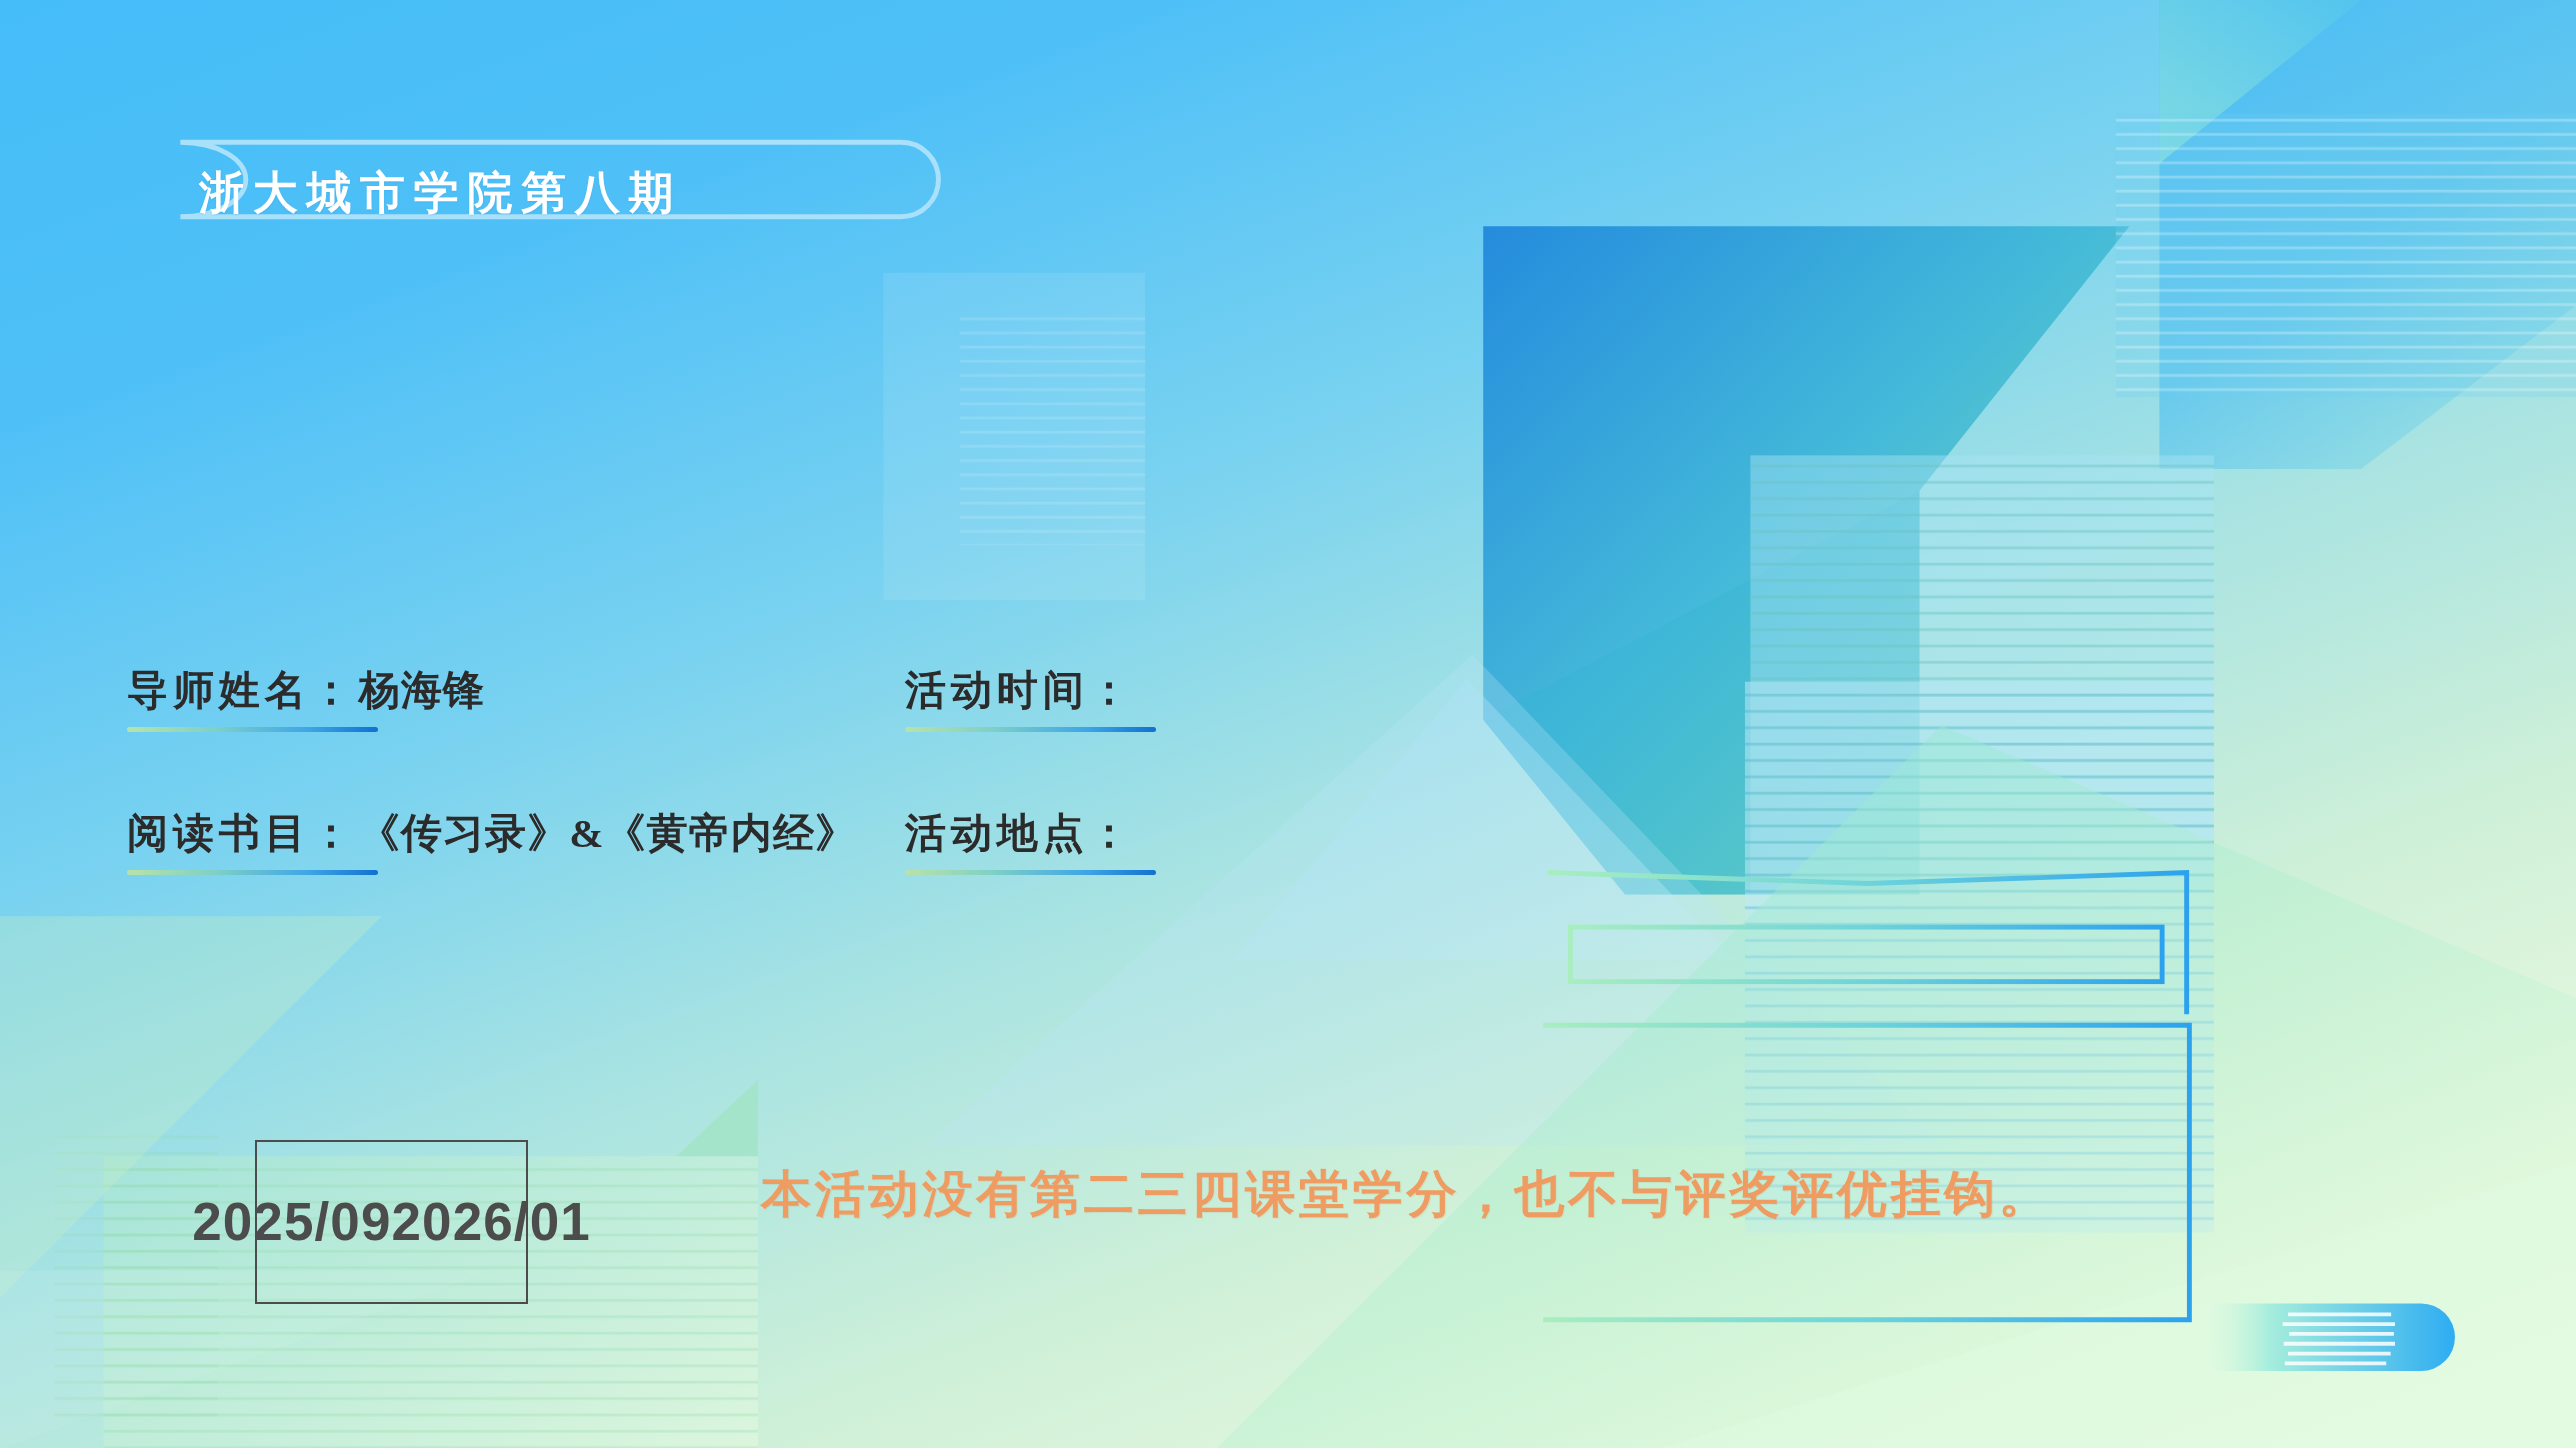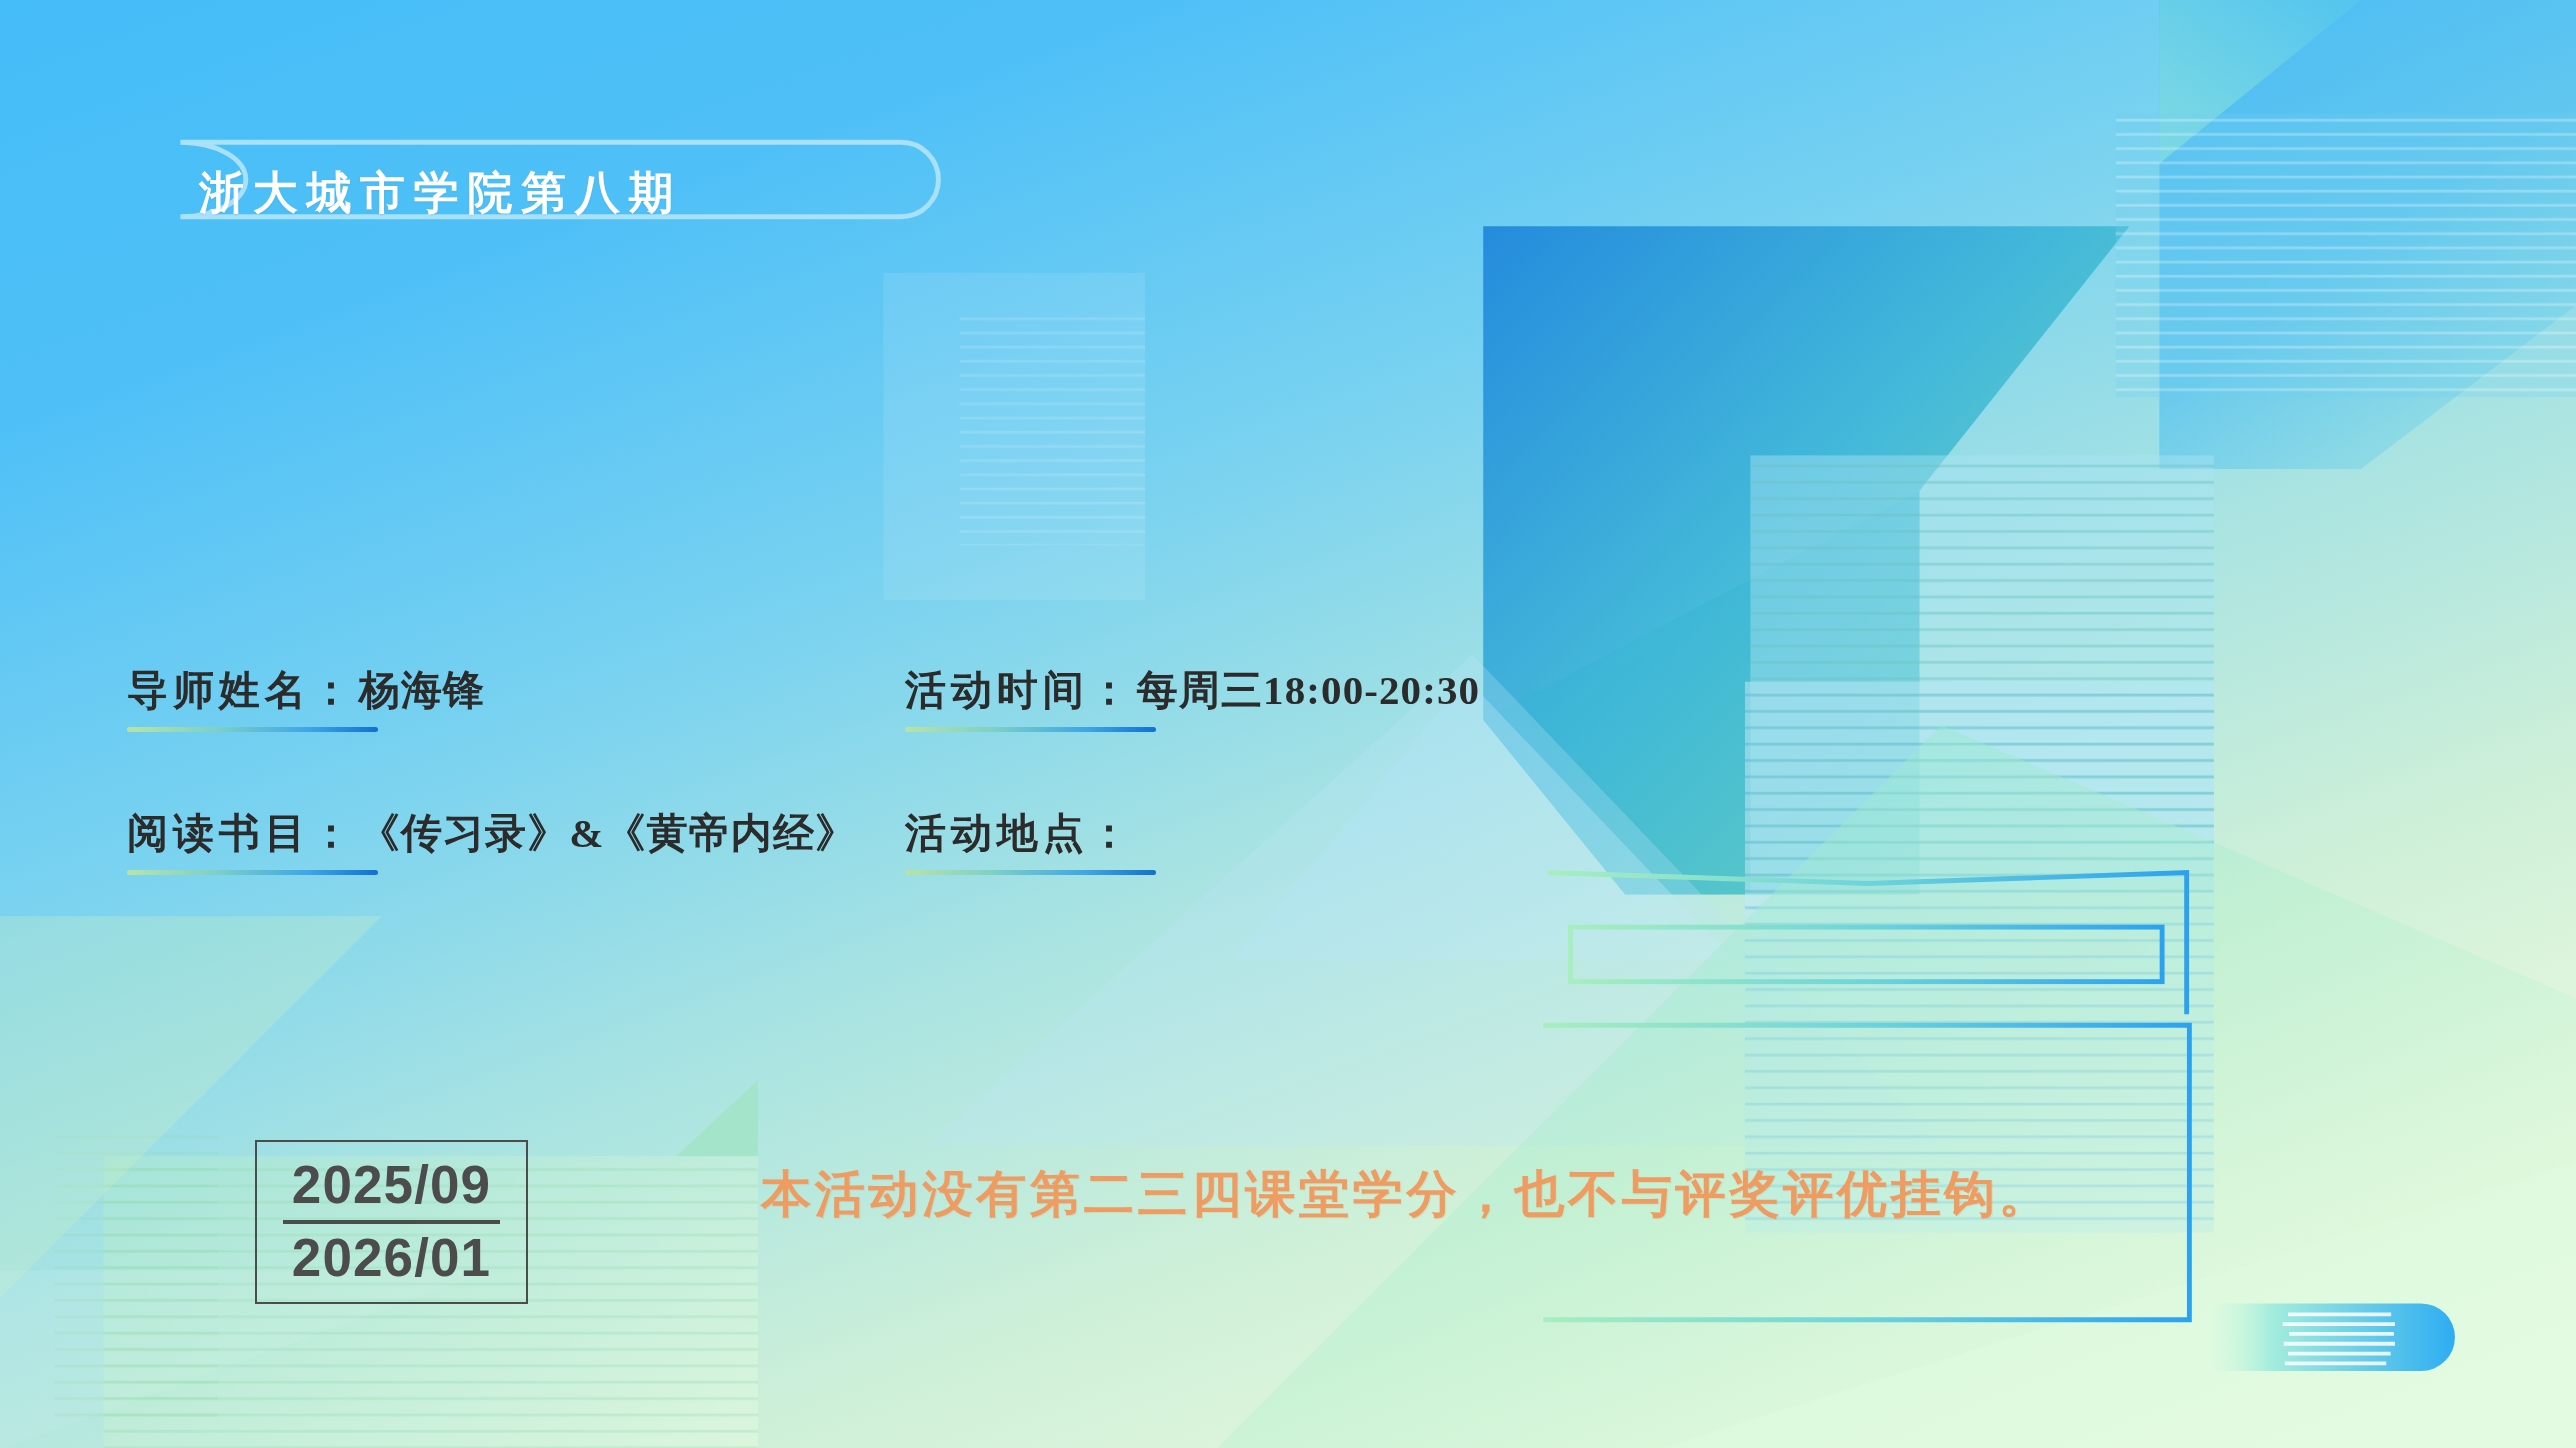--- a/index.html
+++ b/index.html
@@ -90,21 +90,21 @@
     background:linear-gradient(90deg,#B9E3A7 0%,#7FD0C6 35%,#3FA6E6 72%,#1270D0 100%);
   }
 
   
   .datebox{
     position:absolute;
     left:255px;top:1140px;
     width:273px;height:164px;
     border:2.7px solid #4C4C4C;
     background:rgba(232,250,226,0.0);
-    display:flex;flex-direction:column;
+    display:flex;flex-direction:row;
     align-items:center;justify-content:center;
     padding:3.3px 0;
   }
   .date-row{
     color:#4C4C4C;
     font-family:"Liberation Sans","DejaVu Sans",sans-serif;
     font-weight:bold;
     font-size:53px;
     letter-spacing:1.1px;
     line-height:1.18;
@@ -311,21 +311,20 @@
         <span class="info-colon">：</span>
         <span class="info-value">杨海锋</span>
       </div>
       <div class="info-rule"></div>
     </div>
 
     <div class="info-cell">
       <div class="info-line">
         <span class="info-label">活动时间</span>
         <span class="info-colon">：</span>
-        <span class="info-value">每周三18:00-20:30</span>
       </div>
       <div class="info-rule"></div>
     </div>
 
     <div class="info-cell">
       <div class="info-line">
         <span class="info-label">阅读书目</span>
         <span class="info-colon">：</span>
         <span class="info-value">《传习录》&amp;《黄帝内经》</span>
       </div>

